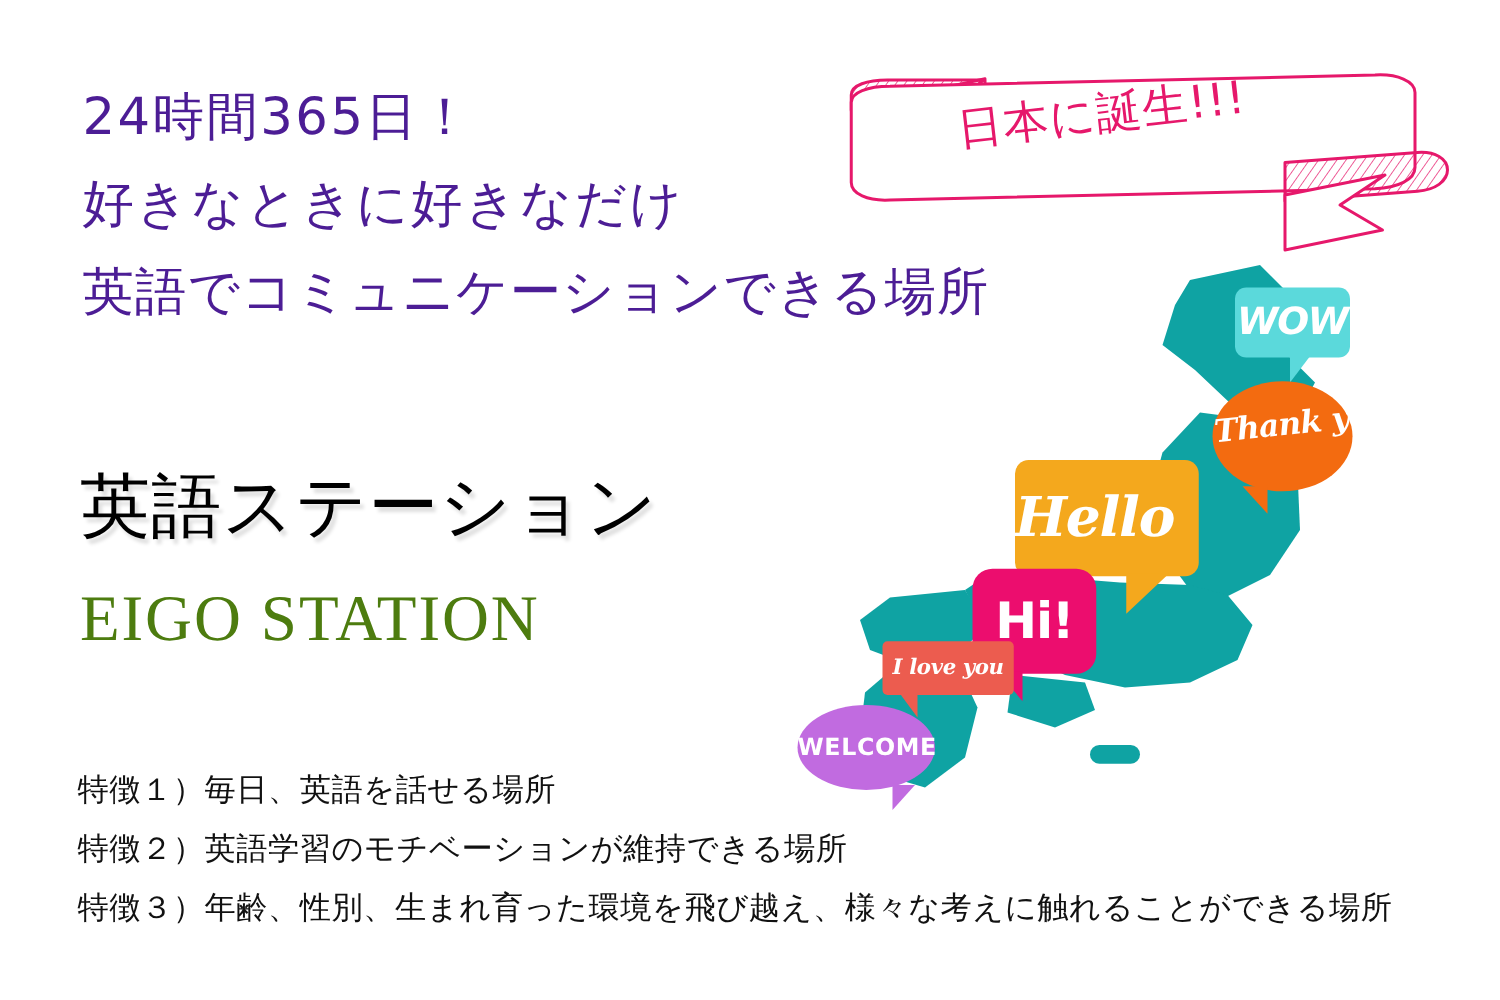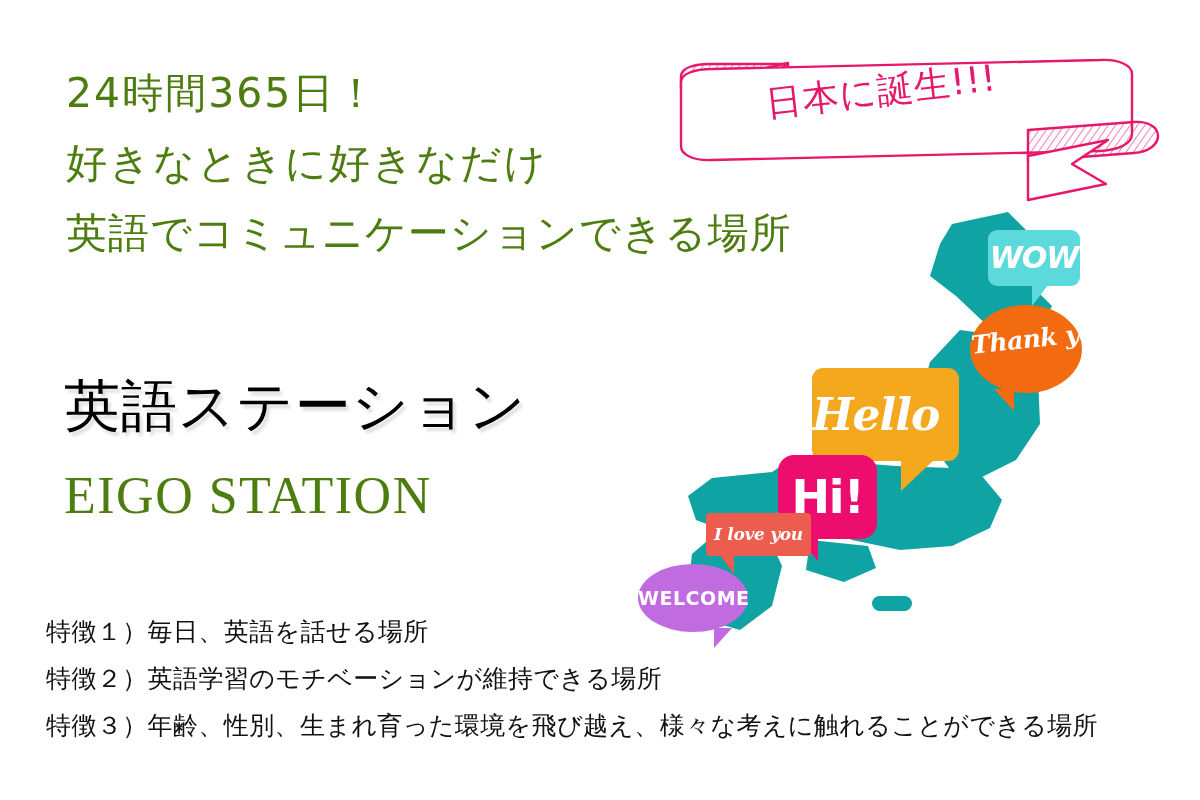--- a/index.html
+++ b/index.html
@@ -6,40 +6,40 @@
   body{
     width:1200px;height:800px;overflow:hidden;background:#ffffff;
     font-family:"Liberation Sans","DejaVu Sans",sans-serif;
     -webkit-font-smoothing:antialiased;
   }
   #poster{position:relative;width:1200px;height:800px;background:#ffffff;overflow:hidden;}
 
   
   .headline{position:absolute;left:66px;top:58px;width:900px;}
   .headline .hl{
-    color:#4d7c0f;font-size:41px;line-height:70px;white-space:nowrap;
+    color:#4c1d95;font-size:41px;line-height:70px;white-space:nowrap;
     font-family:"DejaVu Sans","Liberation Sans",sans-serif;font-weight:400;
     letter-spacing:2px;
   }
   .headline .hl.l3{letter-spacing:1px;}
 
   
   .title-block{position:absolute;left:64px;top:352px;}
   .main-title{
     color:#000000;font-size:56px;line-height:108px;white-space:nowrap;font-weight:400;
     font-family:"DejaVu Sans","Liberation Sans",sans-serif;letter-spacing:1px;
     text-shadow:3px 4px 3px rgba(0,0,0,0.13);
   }
   .sub-title{
     margin-top:6px;color:#4d7c0f;font-size:52px;line-height:60px;white-space:nowrap;
     font-family:Liberation Serif, serif;font-weight:400;letter-spacing:1.5px;
   }
 
   
-  .features{position:absolute;left:46px;top:608px;width:1110px;}
+  .features{position:absolute;left:62px;top:608px;width:1110px;}
   .feature{
     color:#111111;font-size:25px;line-height:47px;white-space:nowrap;
     font-family:"DejaVu Sans","Liberation Sans",sans-serif;letter-spacing:0.4px;
   }
 
   
   .ribbon{position:absolute;left:648px;top:18px;width:520px;height:190px;}
   .ribbon svg{display:block;overflow:visible;}
   .ribbon-text{
     position:absolute;left:118px;top:62px;transform:rotate(-6.5deg);transform-origin:left center;
@@ -73,21 +73,21 @@
   .b-hello{left:212px;top:158px;width:147px;height:93px;background:#F4A81D;border-radius:11px;}
   .b-hello:after{content:"";position:absolute;right:24px;bottom:-30px;width:0;height:0;
     border-left:34px solid #F4A81D;border-bottom:32px solid transparent;}
   .b-hello .btxt{font-size:44px;line-height:93px;
     font-family:"DejaVu Serif",serif;font-style:italic;font-weight:bold;letter-spacing:-1px;}
 
   
   .b-hi{left:178px;top:245px;width:99px;height:84px;background:#EC0D6E;border-radius:16px;}
   .b-hi:after{content:"";position:absolute;left:20px;bottom:-22px;width:0;height:0;
     border-right:20px solid #EC0D6E;border-bottom:24px solid transparent;}
-  .b-hi .btxt{font-size:46px;line-height:84px;text-align:center;font-weight:bold;
+  .b-hi .btxt{font-size:40px;line-height:84px;text-align:center;font-weight:bold;
     font-family:"DejaVu Sans",sans-serif;letter-spacing:-1px;}
 
   
   .b-love{left:106px;top:303px;width:105px;height:43px;background:#EC5C4F;border-radius:4px;}
   .b-love:after{content:"";position:absolute;left:14px;bottom:-18px;width:0;height:0;
     border-right:14px solid #EC5C4F;border-bottom:19px solid transparent;}
   .b-love .btxt{font-size:17px;line-height:43px;text-align:center;
     font-family:"DejaVu Serif",serif;font-style:italic;font-weight:bold;letter-spacing:-0.3px;}
 
   

